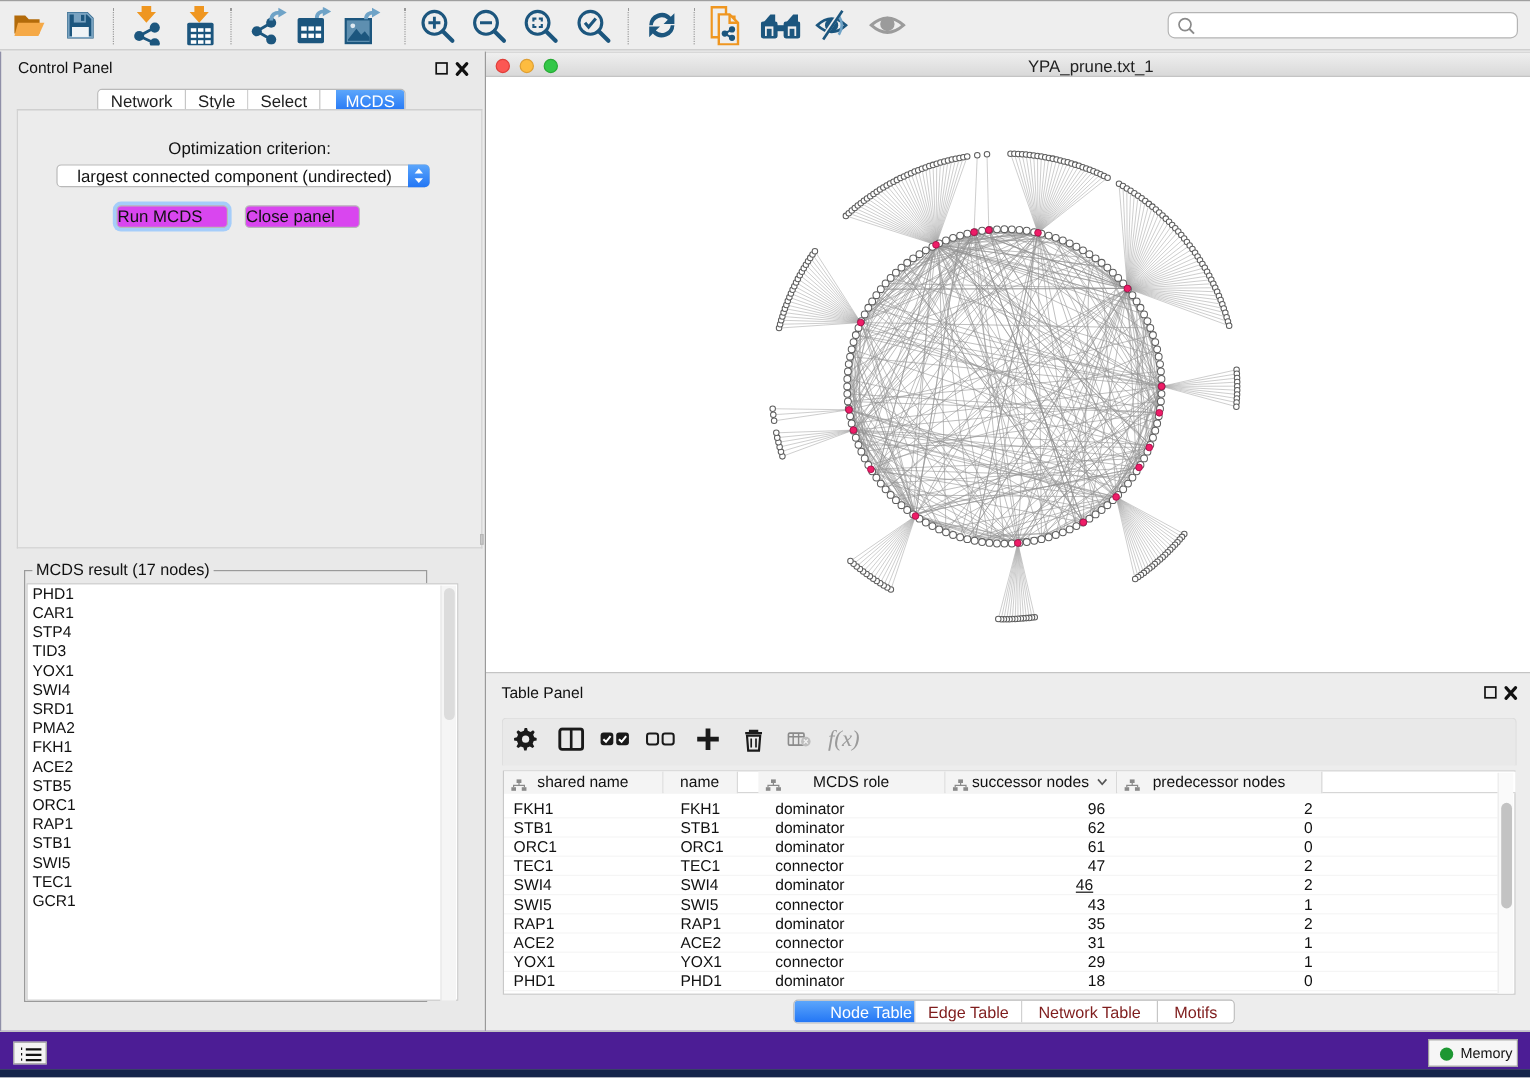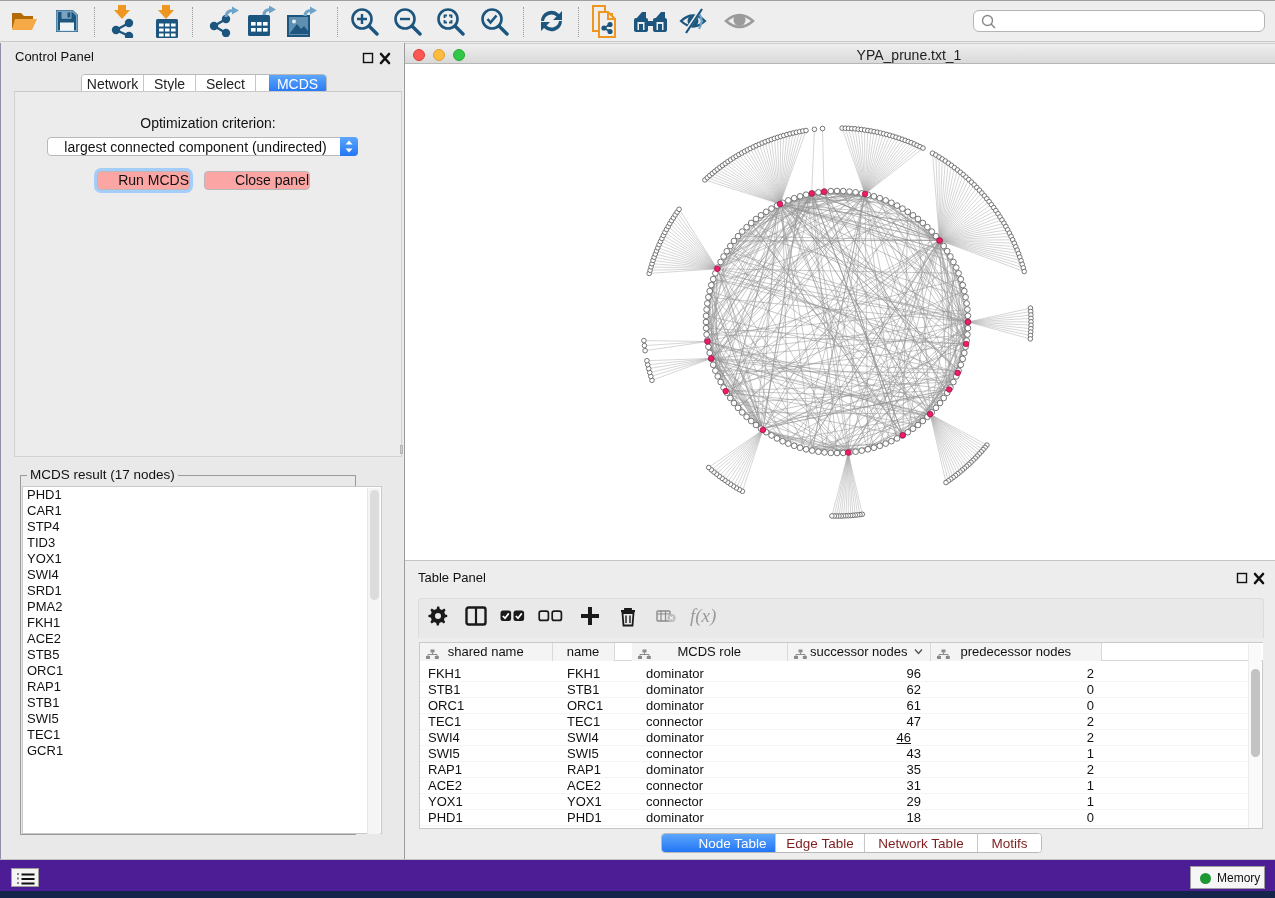--- a/index.html
+++ b/index.html
@@ -17,23 +17,23 @@
 #cp-title { position:absolute; left:14px; top:6px; font-size:13px; color:#111; }
 .winbtns { position:absolute; top:8px; }
 #cp-tabs { position:absolute; left:80px; top:31px; height:20px; display:flex; font-size:14px; border:1px solid #b9b9b9; border-radius:4px; overflow:hidden; background:#fff; }
 #cp-tabs .seg { text-align:center; line-height:19px; color:#222; border-right:1px solid #c6c6c6; background:#fff; }
 #cp-tabs .seg:last-child { border-right:none;margin-left:13px; }
 #cp-tabs .seg.sel { background:linear-gradient(#5ca6fb,#2376f5); color:#fff; }
 #cp-inner { position:absolute; left:13px; top:48px; width:388px; height:366px; background:#ececec; border:1px solid #d2d2d2; border-top:1px solid #c9c9c9; }
 #optlabel { position:absolute; left:0; top:23px; width:100%; text-align:center; font-size:14px; color:#111; }
 #combo { position:absolute; left:32px; top:45px; width:311px; height:19px; background:#fff; border:1px solid #b9b9b9; border-radius:4px; font-size:14px; color:#111; text-align:center; line-height:18px; }
 #combo .arr { position:absolute; right:-1px; top:-1px; width:18px; height:19px; background:linear-gradient(#5ca6fb,#2376f5); border-radius:0 4px 4px 0; }
-.macbtn { position:absolute; top:79px; height:19px; background:#fca5a5; border:1px solid #b9b9b9; border-radius:4px; font-size:14px; color:#111; text-align:right; line-height:17px; }
+.macbtn { position:absolute; top:79px; height:19px; background:#d946ef; border:1px solid #b9b9b9; border-radius:4px; font-size:14px; color:#111; text-align:left; line-height:17px; }
 #runbtn { left:82px; width:93px; box-shadow:0 0 0 3px #a5cdfa; }
-#closebtn { left:189px; width:106px; }
+#closebtn { left:189px; width:96px; }
 #groupbox { position:absolute; left:19px; top:432px; width:336px; height:360px; border:1px solid #9a9a9a; }
 #grouplabel { position:absolute; left:6px; top:-9px; background:#e9e9e9; padding:0 3px; font-size:13.5px; color:#111; }
 #mcdslist { position:absolute; left:1px; top:10px; width:360px; height:348px; background:#fff; border:1px solid #c9c9c9; font-size:13px; color:#111; line-height:16px; padding:0 0 0 4px; }
 #mcdslist .sb { position:absolute; right:1px; top:1px; width:13px; height:346px; background:#f5f5f5; border-left:1px solid #e6e6e6; }
 #mcdslist .sb .th { position:absolute; left:2px; top:2px; width:9px; height:110px; background:#dcdcdc; border-radius:5px; }
 
 
 #vsplit { position:absolute; left:403px; top:43px; width:2px; height:816px; background:#ececec; border-right:1px solid #9a9a9a; }
 
 
@@ -211,21 +211,21 @@
     </div>
 </div>
 
 <div id="cpanel">
   <div id="cp-title">Control Panel</div>
   <div class="winbtns" style="left:361px;"><svg width="30" height="13" viewBox="0 0 30 13">
         <rect x="1.5" y="1.5" width="9" height="9" fill="none" stroke="#111" stroke-width="1.4"></rect>
         <path d="M19 2 L27 11 M27 2 L19 11" stroke="#111" stroke-width="2.6" stroke-linecap="round"></path>
       </svg></div>
   <div id="cp-tabs">
-    <div class="seg" style="width:62px;">Network</div>
+    <div class="seg" style="width:73px;">Network</div>
       <div class="seg" style="width:52px;">Style</div>
       <div class="seg" style="width:60px;">Select</div>
       <div class="seg sel" style="width:57px;">MCDS</div>
   </div>
   <div id="cp-inner">
     <div id="optlabel">Optimization criterion:</div>
     <div id="combo">largest connected component (undirected)<span style="display:inline-block;width:14px;"></span><div class="arr"><svg width="18" height="19" viewBox="0 0 18 19">
             <path d="M5.5 7.5 L9 3.5 L12.5 7.5 Z M5.5 11.5 L9 15.5 L12.5 11.5 Z" fill="#fff"></path>
           </svg></div></div>
     <div class="macbtn" id="runbtn">Run MCDS</div>
@@ -1319,21 +1319,21 @@
         <span style="left:147px;">PHD1</span>
         <span style="left:226px;">dominator</span>
         <span style="left:367px;width:134px;text-align:right;">18</span>
         <span style="left:511px;width:163px;text-align:right;">0</span>
       </div>
     <div id="tscroll">
         <div class="th"></div>
       </div>
   </div>
   <div id="tp-tabs">
-    <div class="seg sel" style="width:114px;padding-left:28px;">Node Table</div>
+    <div class="seg sel" style="width:101px;padding-left:28px;">Node Table</div>
       <div class="seg" style="width:89px;">Edge Table</div>
       <div class="seg" style="width:113px;">Network Table</div>
       <div class="seg" style="width:63px;">Motifs</div>
   </div>
 </div>
 
 <div id="statusbar">
   <div id="listbtn">
       <svg width="26" height="17" viewBox="0 0 26 17" style="position:absolute;left:1px;top:1px;">
         <g stroke="#111">

